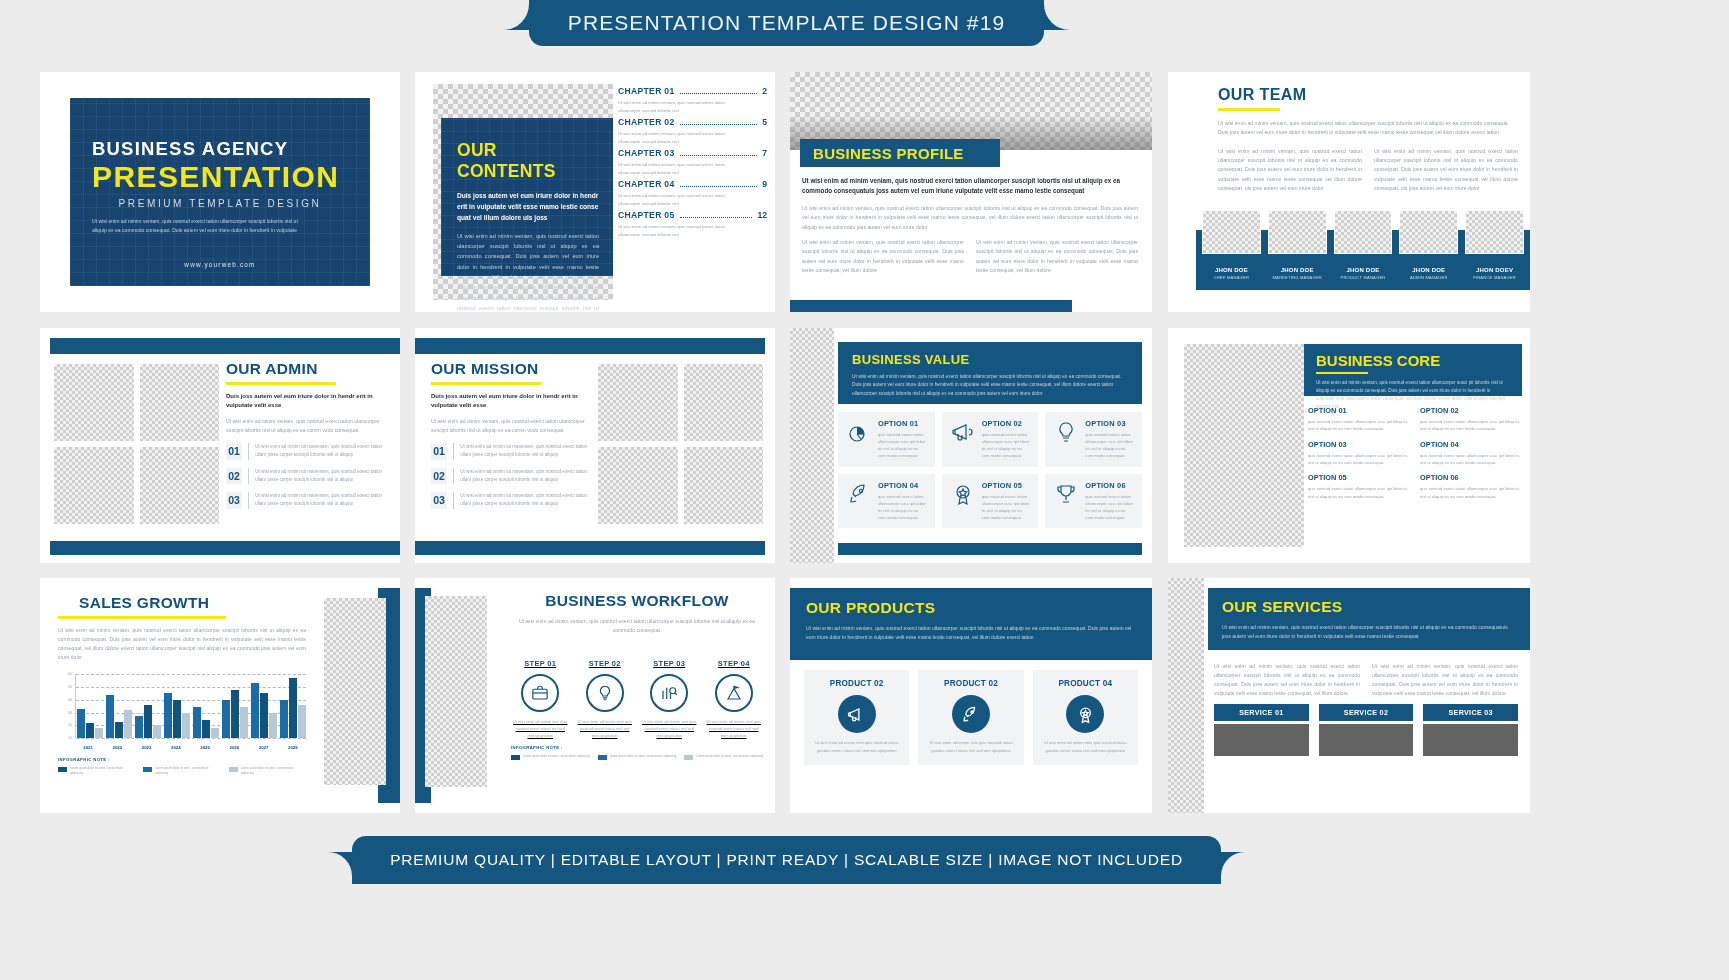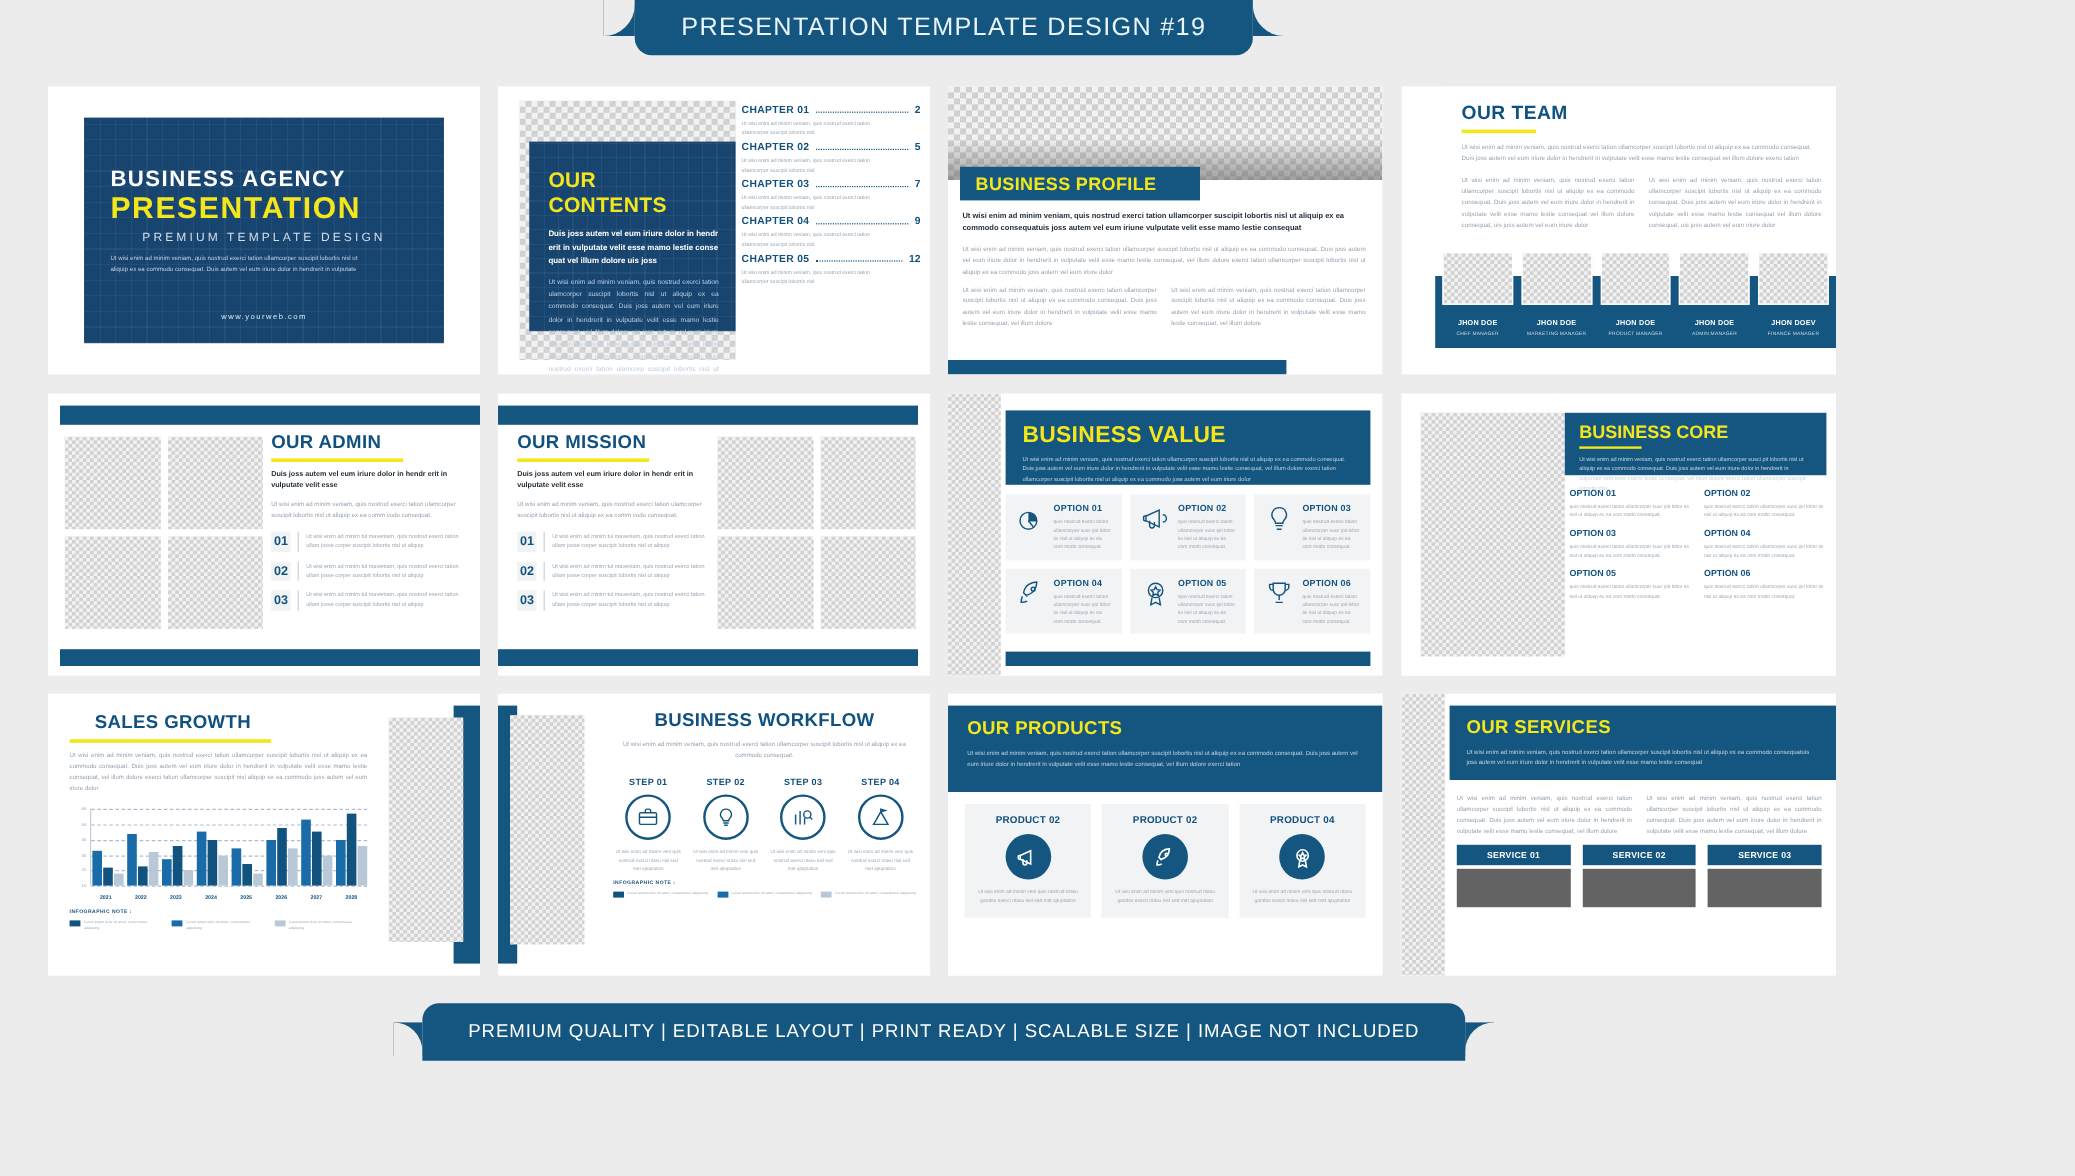--- a/index.html
+++ b/index.html
@@ -90,21 +90,21 @@
   .t1-inner-border { position:absolute; left:22px; top:18px; right:22px; bottom:18px; background:#ffffff; }
   .t1-panel {
     position:absolute; left:30px; top:26px; right:30px; bottom:26px;
     background:#17456f;
     background-image:
       repeating-linear-gradient(0deg, rgba(255,255,255,.05) 0 1px, transparent 1px 13px),
       repeating-linear-gradient(90deg, rgba(255,255,255,.05) 0 1px, transparent 1px 13px);
     padding: 40px 22px 0 22px;
   }
   .t1-h1 { color:#fff; font-size:18.5px; font-weight:700; letter-spacing:1.2px; }
-  .t1-h2 { color:#f3e61c; font-size:25px; font-weight:700; letter-spacing:1.4px; margin-top:2px; line-height:1; }
+  .t1-h2 { color:#f3e61c; font-size:30px; font-weight:700; letter-spacing:1.4px; margin-top:2px; line-height:1; }
   .t1-sub { color:#d7dde6; font-size:10px; letter-spacing:2.6px; margin-top:6px;text-align:center; }
   .t1-body { color:#c3cfdd; font-size:5.1px; line-height:1.85; margin-top:8px; max-width:215px; }
   .t1-url { position:absolute; left:0; right:0; bottom:18px; text-align:center; color:#dfe6ee; font-size:6.4px; letter-spacing:1.2px; }
 
   
   .c2-left { position:absolute; left:18px; top:12px; width:180px; bottom:12px; }
   .c2-panel { position:absolute; left:8px; top:34px; right:0; bottom:24px; background:#17456f;
     background-image:
       repeating-linear-gradient(0deg, rgba(255,255,255,.05) 0 1px, transparent 1px 12px),
       repeating-linear-gradient(90deg, rgba(255,255,255,.05) 0 1px, transparent 1px 12px);
@@ -157,21 +157,21 @@
   .vm-rule { width:110px; height:2.5px; background:#f3e61c; margin-top:4px; }
   .vm-lead { color:#1f2a33; font-size:6px; font-weight:700; line-height:1.6; margin-top:7px; }
   .vm-body { color:#96a3b0; font-size:5.1px; line-height:1.8; margin-top:6px; }
   .vm-item { display:flex; align-items:stretch; margin-top:8px; }
   .vm-num { background:#f0f2f4; color:#11517f; font-size:10.5px; font-weight:700; width:28px; display:flex; align-items:center; justify-content:center; }
   .vm-itxt { color:#9aa7b3; font-size:4.6px; line-height:1.8; padding-left:6px; border-left:1px solid #c9d2da; margin-left:6px; display:flex; align-items:center; }
 
   
   .bv-side { position:absolute; left:0; top:0; width:44px; height:100%; }
   .bv-head { position:absolute; left:48px; right:10px; top:14px; height:62px; background:#14567f; padding:10px 14px; }
-  .bv-title { color:#f3e61c; font-size:19px; font-weight:700; letter-spacing:.3px; }
+  .bv-title { color:#f3e61c; font-size:13px; font-weight:700; letter-spacing:.3px; }
   .bv-sub { color:#c6d3e0; font-size:4.8px; line-height:1.75; margin-top:6px; }
   .bv-grid { position:absolute; left:48px; right:10px; top:84px; display:grid; grid-template-columns:repeat(3,1fr); grid-template-rows:1fr 1fr; gap:7px; }
   .bv-card { background:#f1f3f5; display:flex; gap:6px; padding:7px 8px; align-items:flex-start; }
   .bv-icon { flex:0 0 26px; height:26px; display:flex; align-items:center; justify-content:center; }
   .bv-ct { flex:1; }
   .bv-ctitle { color:#11517f; font-size:7.4px; font-weight:700; letter-spacing:.2px; }
   .bv-cbody { color:#9aa7b3; font-size:4.1px; line-height:1.75; margin-top:3px; }
   .bv-foot { position:absolute; left:48px; right:10px; bottom:8px; height:12px; background:#14567f; }
 
   
@@ -208,21 +208,21 @@
   .sg-rightbar { position:absolute; right:0; top:0; bottom:0; width:22px; background:#14567f; }
   .sg-rightimg { position:absolute; right:14px; top:10px; width:62px; bottom:18px; }
 
   
   .wf-left { position:absolute; left:0; top:10px; bottom:10px; width:86px; }
   .wf-leftbar { position:absolute; left:0; top:0; bottom:0; width:16px; background:#14567f; }
   .wf-leftimg { position:absolute; left:10px; top:8px; width:62px; bottom:16px; }
   .wf-wrap { position:absolute; left:96px; right:12px; top:14px; bottom:8px; }
   .wf-title { color:#11517f; font-size:15.5px; font-weight:700; letter-spacing:.3px; text-align:center; }
   .wf-body { color:#96a3b0; font-size:5.1px; line-height:1.8; margin-top:7px; text-align:center; }
-  .wf-steps { display:flex; gap:6px; margin-top:12px; }
+  .wf-steps { display:flex; gap:6px; margin-top:24px;text-decoration:underline; }
   .wf-step { flex:1; text-align:center; }
   .wf-sname { color:#11517f; font-size:7.5px; font-weight:700; letter-spacing:.3px; }
   .wf-circle { width:38px; height:38px; border-radius:50%; border:2.5px solid #14567f; margin:6px auto 0; display:flex; align-items:center; justify-content:center; position:relative; }
   .wf-stxt { color:#9aa7b3; font-size:3.9px; line-height:1.8; margin-top:6px; padding:0 2px; }
   .wf-note { color:#11517f; font-size:4.2px; font-weight:700; letter-spacing:.4px; margin-top:6px; }
   .wf-legend { display:flex; gap:8px; margin-top:4px; }
 
   
   .pr-head { position:absolute; left:0; top:10px; right:0; height:72px; background:#14567f; padding:11px 16px; }
   .pr-title { color:#f3e61c; font-size:15.5px; font-weight:700; letter-spacing:.3px; }

